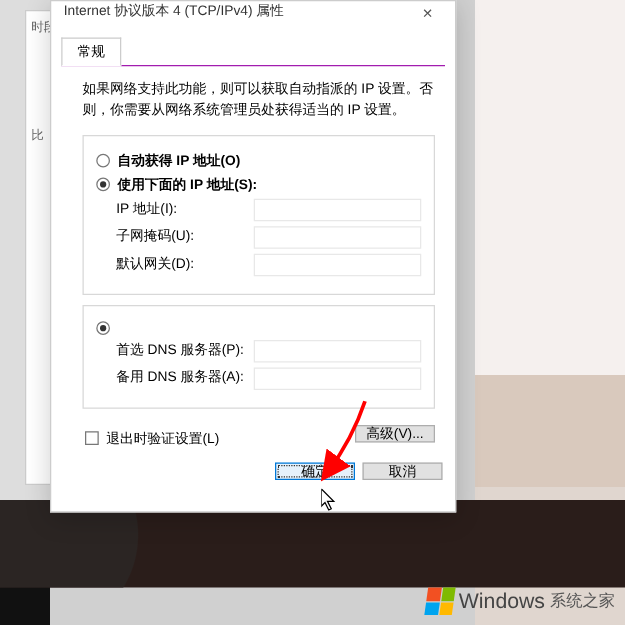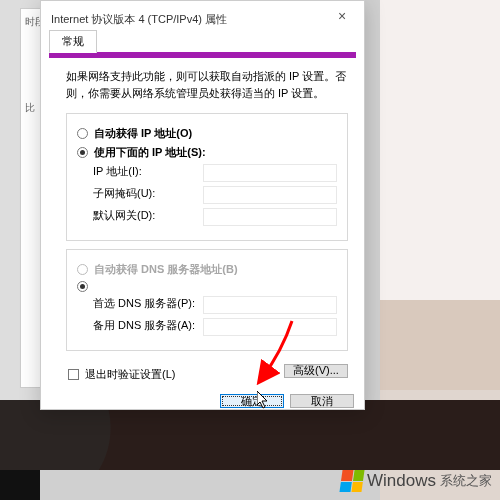--- a/index.html
+++ b/index.html
@@ -20,29 +20,29 @@
       position: absolute;
       left: 40px; top: 0;
       width: 325px; height: 410px;
       background: #fff;
       border: 1px solid #ccc;
       box-shadow: 0 4px 20px rgba(0,0,0,0.2);
     }
     .titlebar {
       height: 26px;
       display: flex;
-      align-items: flex-end;
+      align-items: flex-start;
       padding: 0 6px 0 10px;
       font-size: 11px;
     }
     .titlebar .title { flex: 1; color:#333; }
     .close-btn { width: 32px; height: 20px; text-align:center; line-height:18px; font-size:14px; color:#555; }
     .tabstrip {
       margin: 2px 8px 0 8px;
-      border-bottom: 6px solid #a21caf;
+      border-bottom: 1px solid #a21caf;
       display:flex;
     }
     .tab {
       padding: 3px 12px;
       border: 1px solid #ccc;
       border-bottom: 1px solid #fff;
       background:#fff;
       font-size: 11px;
       position: relative;
       top: 1px;
@@ -149,24 +149,20 @@
         <span class="val"></span>
       </div>
       <div class="field-row">
         <span class="lbl">默认网关(D):</span>
         <span class="val"></span>
       </div>
     </div>
 
     <div class="group">
       <div class="radio-row">
-        <span class="radio dim"></span>
-        <span class="dim-text">自动获得 DNS 服务器地址(B)</span>
-      </div>
-      <div class="radio-row">
         <span class="radio">
             <span class="dot"></span>
           </span>
       </div>
       <div class="field-row">
         <span class="lbl">首选 DNS 服务器(P):</span>
         <span class="val"></span>
       </div>
       <div class="field-row">
         <span class="lbl">备用 DNS 服务器(A):</span>

